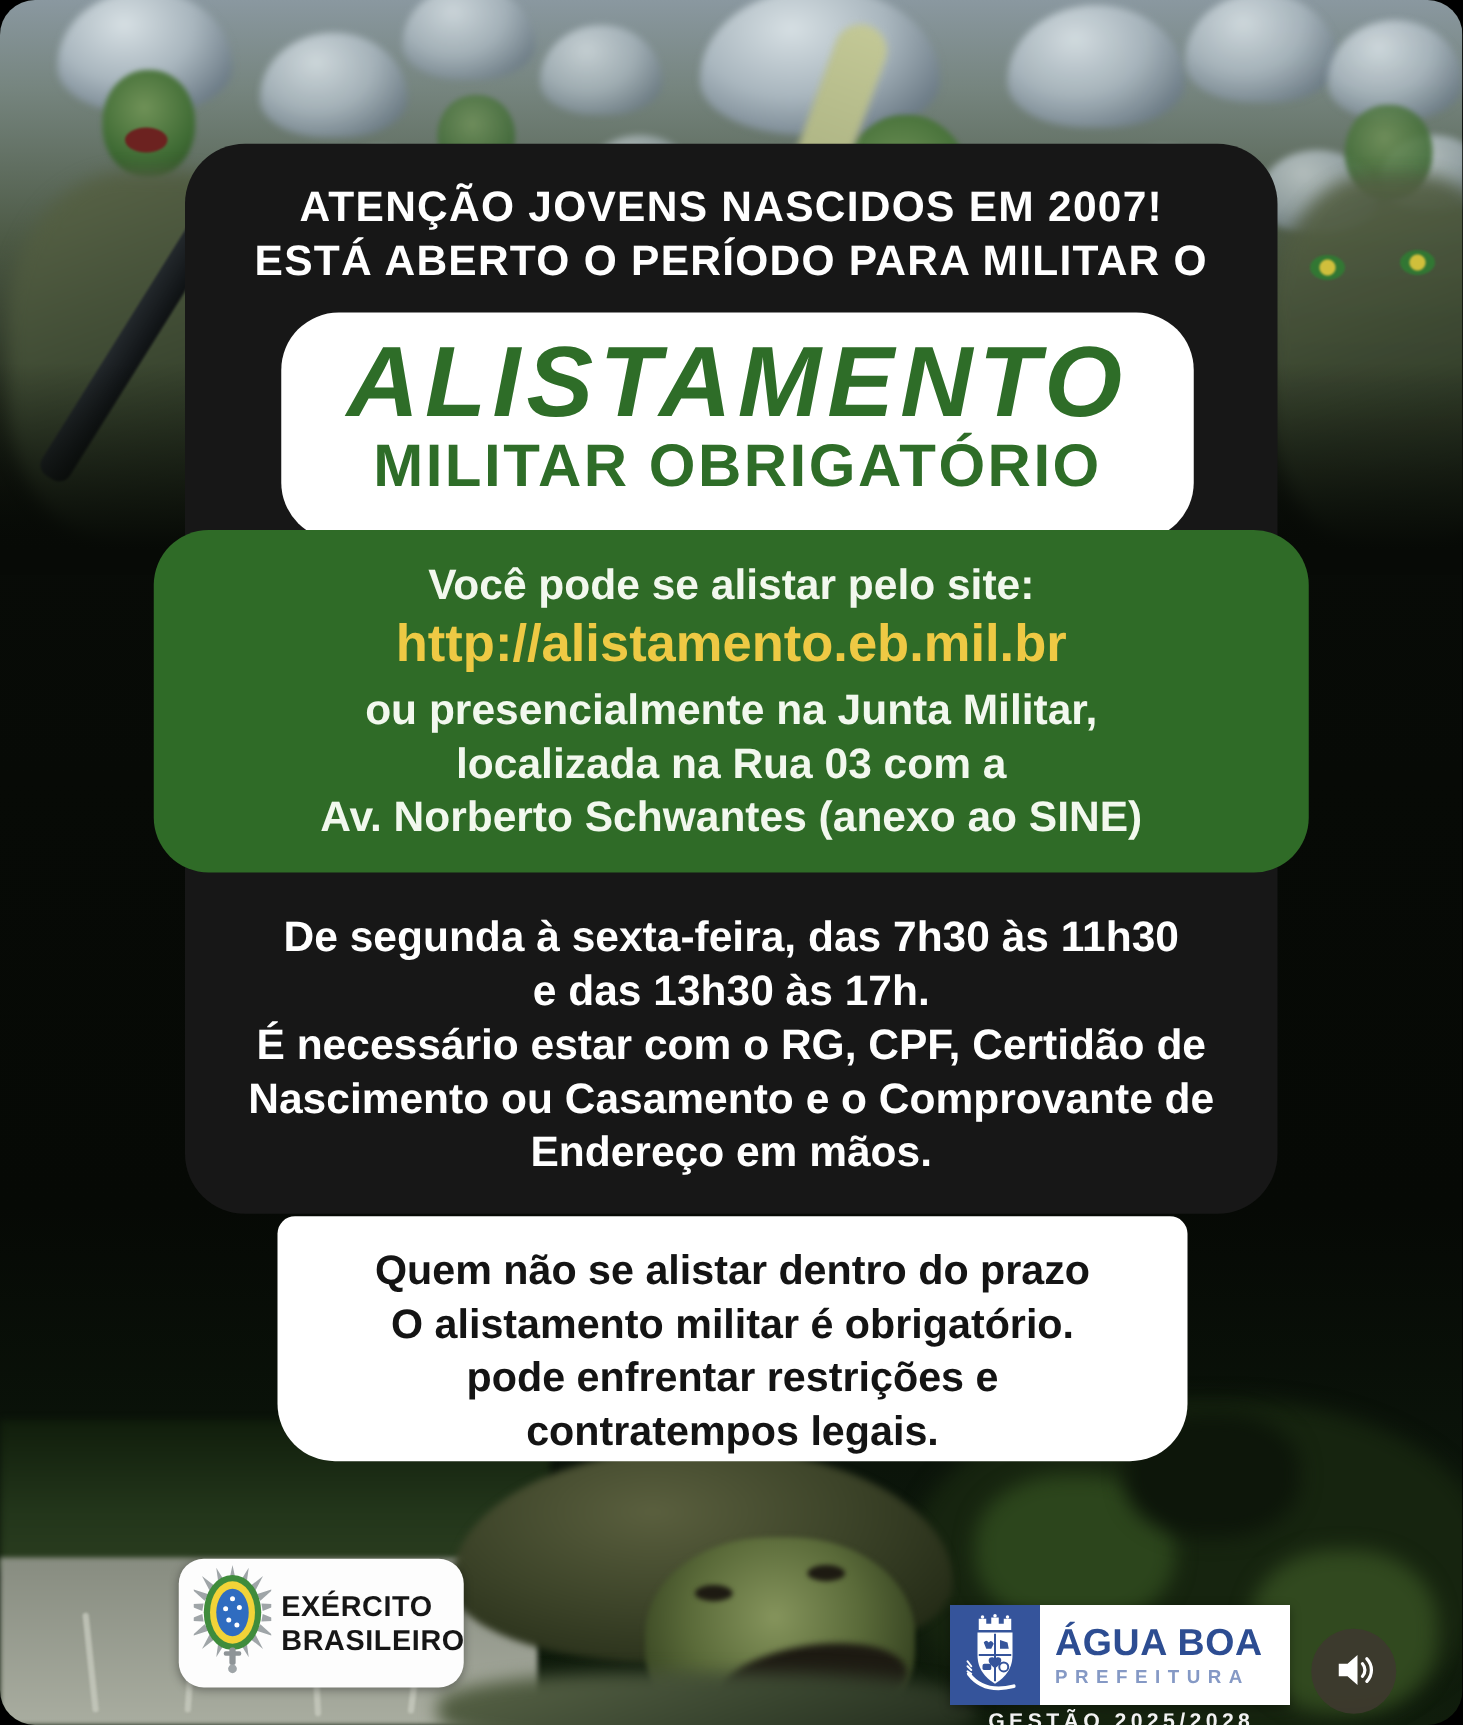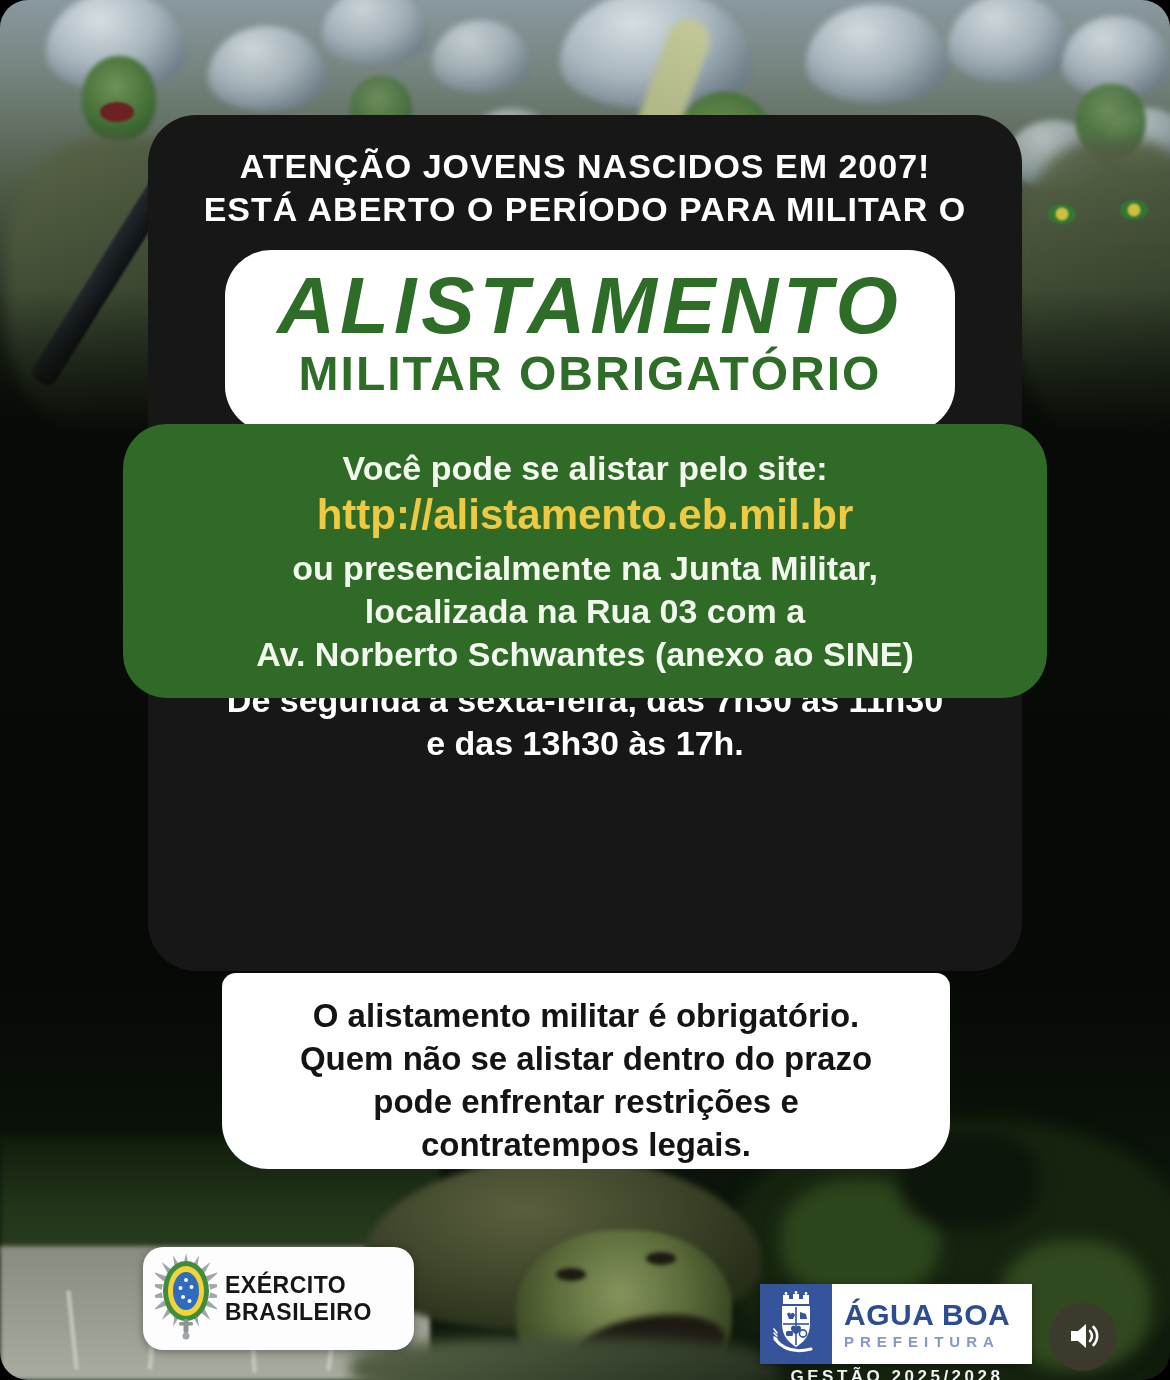--- a/index.html
+++ b/index.html
@@ -34,21 +34,21 @@
     background:radial-gradient(ellipse at 40% 30%,#5a5f3e 0%,#3d4429 45%,#262d18 80%);}
   .camo-face{border-radius:46%;filter:blur(2px);
     background:radial-gradient(circle at 48% 38%,#85945c 0%,#5a6a39 45%,#33401f 80%);}
   .smudge{border-radius:50%;filter:blur(2px);background:#1d1a12;}
   .foliage{border-radius:45%;filter:blur(8px);}
   
   .panel-dark{left:148px;top:115px;width:874px;height:856px;background:#171717;border-radius:48px;z-index:2;}
   .intro{position:absolute;left:0;top:30px;width:100%;text-align:center;color:#fff;
     font-size:34px;font-weight:700;line-height:43px;letter-spacing:1px;}
   .intro span{display:block;}
-  .schedule{position:absolute;left:0;top:564px;width:100%;text-align:center;color:#fff;
+  .schedule{position:absolute;left:0;top:614px;width:100%;text-align:center;color:#fff;
     font-size:34px;font-weight:700;line-height:43px;}
   .schedule span{display:block;}
   .docs{position:absolute;left:0;top:700px;width:100%;text-align:center;color:#fff;
     font-size:34px;font-weight:700;line-height:43px;}
   .docs span{display:block;}
   .title-box{left:225px;top:250px;width:730px;height:182px;background:#fff;border-radius:46px;z-index:3;text-align:center;}
   .title-l1{display:block;margin-top:16px;font-size:80px;line-height:80px;font-weight:800;
     color:#2e6d28;letter-spacing:5px;font-style:italic;}
   .title-l2{display:block;margin-top:2px;font-size:48px;line-height:52px;font-weight:800;
     color:#2e6d28;letter-spacing:2px;}
@@ -56,21 +56,21 @@
     text-align:center;color:#f2f8ee;}
   .gb-lead{display:block;margin-top:23px;font-size:34px;font-weight:700;line-height:42px;}
   .gb-url{display:block;font-size:42px;font-weight:800;line-height:52px;color:#eec944;text-decoration:none;}
   .gb-alt{display:block;font-size:34px;font-weight:700;line-height:43px;}
   .gb-alt-wrap{margin-top:6px;}
   .warning-box{left:222px;top:973px;width:728px;height:196px;background:#fff;
     border-radius:14px 14px 46px 46px;z-index:3;text-align:center;color:#141414;
     font-size:33px;font-weight:700;line-height:43px;padding-top:21px;box-sizing:border-box;}
   .warning-box span{display:block;}
   
-  .badge-army{left:143px;top:1247px;width:271px;height:103px;background:#fdfdfd;border-radius:20px;
+  .badge-army{left:143px;top:1247px;width:228px;height:103px;background:#fdfdfd;border-radius:20px;
     z-index:5;display:flex;align-items:center;gap:8px;padding:0 1px 0 12px;box-sizing:border-box;
     box-shadow:0 2px 8px rgba(0,0,0,.35);}
   .badge-army-text{color:#161616;font-size:23px;font-weight:800;line-height:27px;letter-spacing:.5px;}
   .badge-army-text span{display:block;}
   .badge-city{left:760px;top:1284px;width:272px;height:80px;z-index:5;display:flex;
     box-shadow:0 2px 8px rgba(0,0,0,.35);}
   .city-shield{width:72px;background:#35549b;display:flex;align-items:center;justify-content:center;}
   .city-text{flex:1;background:#fff;display:flex;flex-direction:column;justify-content:center;padding-left:12px;}
   .city-name{font-size:30px;font-weight:800;color:#2d4d92;letter-spacing:.5px;line-height:32px;}
   .city-sub{font-size:15px;font-weight:600;color:#8599c5;letter-spacing:6px;margin-top:2px;}
@@ -145,42 +145,47 @@
 
   <section class="abs panel-dark">
     <p class="intro" style="margin:0;">
       <span>ATENÇÃO JOVENS NASCIDOS EM 2007!</span>
       <span>ESTÁ ABERTO O PERÍODO PARA MILITAR O</span>
     </p>
     <p class="schedule" style="margin:0;">
       <span>De segunda à sexta-feira, das 7h30 às 11h30</span>
       <span>e das 13h30 às 17h.</span>
     </p>
+    <p class="docs" style="margin:0;">
+      <span>É necessário estar com o RG, CPF, Certidão de</span>
+      <span>Nascimento ou Casamento e o Comprovante de</span>
+      <span>Endereço em mãos.</span>
+    </p>
   </section>
 
   <div class="abs title-box">
     <h1 style="margin:0;">
       <span class="title-l1">ALISTAMENTO</span>
       <span class="title-l2">MILITAR OBRIGATÓRIO</span>
     </h1>
   </div>
 
   <div class="abs green-box">
     <span class="gb-lead">Você pode se alistar pelo site:</span>
     <a class="gb-url" href="#">http://alistamento.eb.mil.br</a>
     <div class="gb-alt-wrap">
       <span class="gb-alt">ou presencialmente na Junta Militar,</span>
       <span class="gb-alt">localizada na Rua 03 com a</span>
       <span class="gb-alt">Av. Norberto Schwantes (anexo ao SINE)</span>
     </div>
   </div>
 
   <div class="abs warning-box">
+    <span>Quem não se alistar dentro do prazo</span>
     <span>O alistamento militar é obrigatório.</span>
-    <span>Quem não se alistar dentro do prazo</span>
     <span>pode enfrentar restrições e</span>
     <span>contratempos legais.</span>
   </div>
 
   <div class="abs badge-army">
     <span>
       <svg width="62" height="88" viewBox="0 0 62 88" aria-hidden="true">
         <g fill="#9fa5a8">
           <polygon points="31,0 34,14 28,14" transform="rotate(0 31 38)"></polygon>
           <polygon points="31,0 34,14 28,14" transform="rotate(20 31 38)"></polygon>

